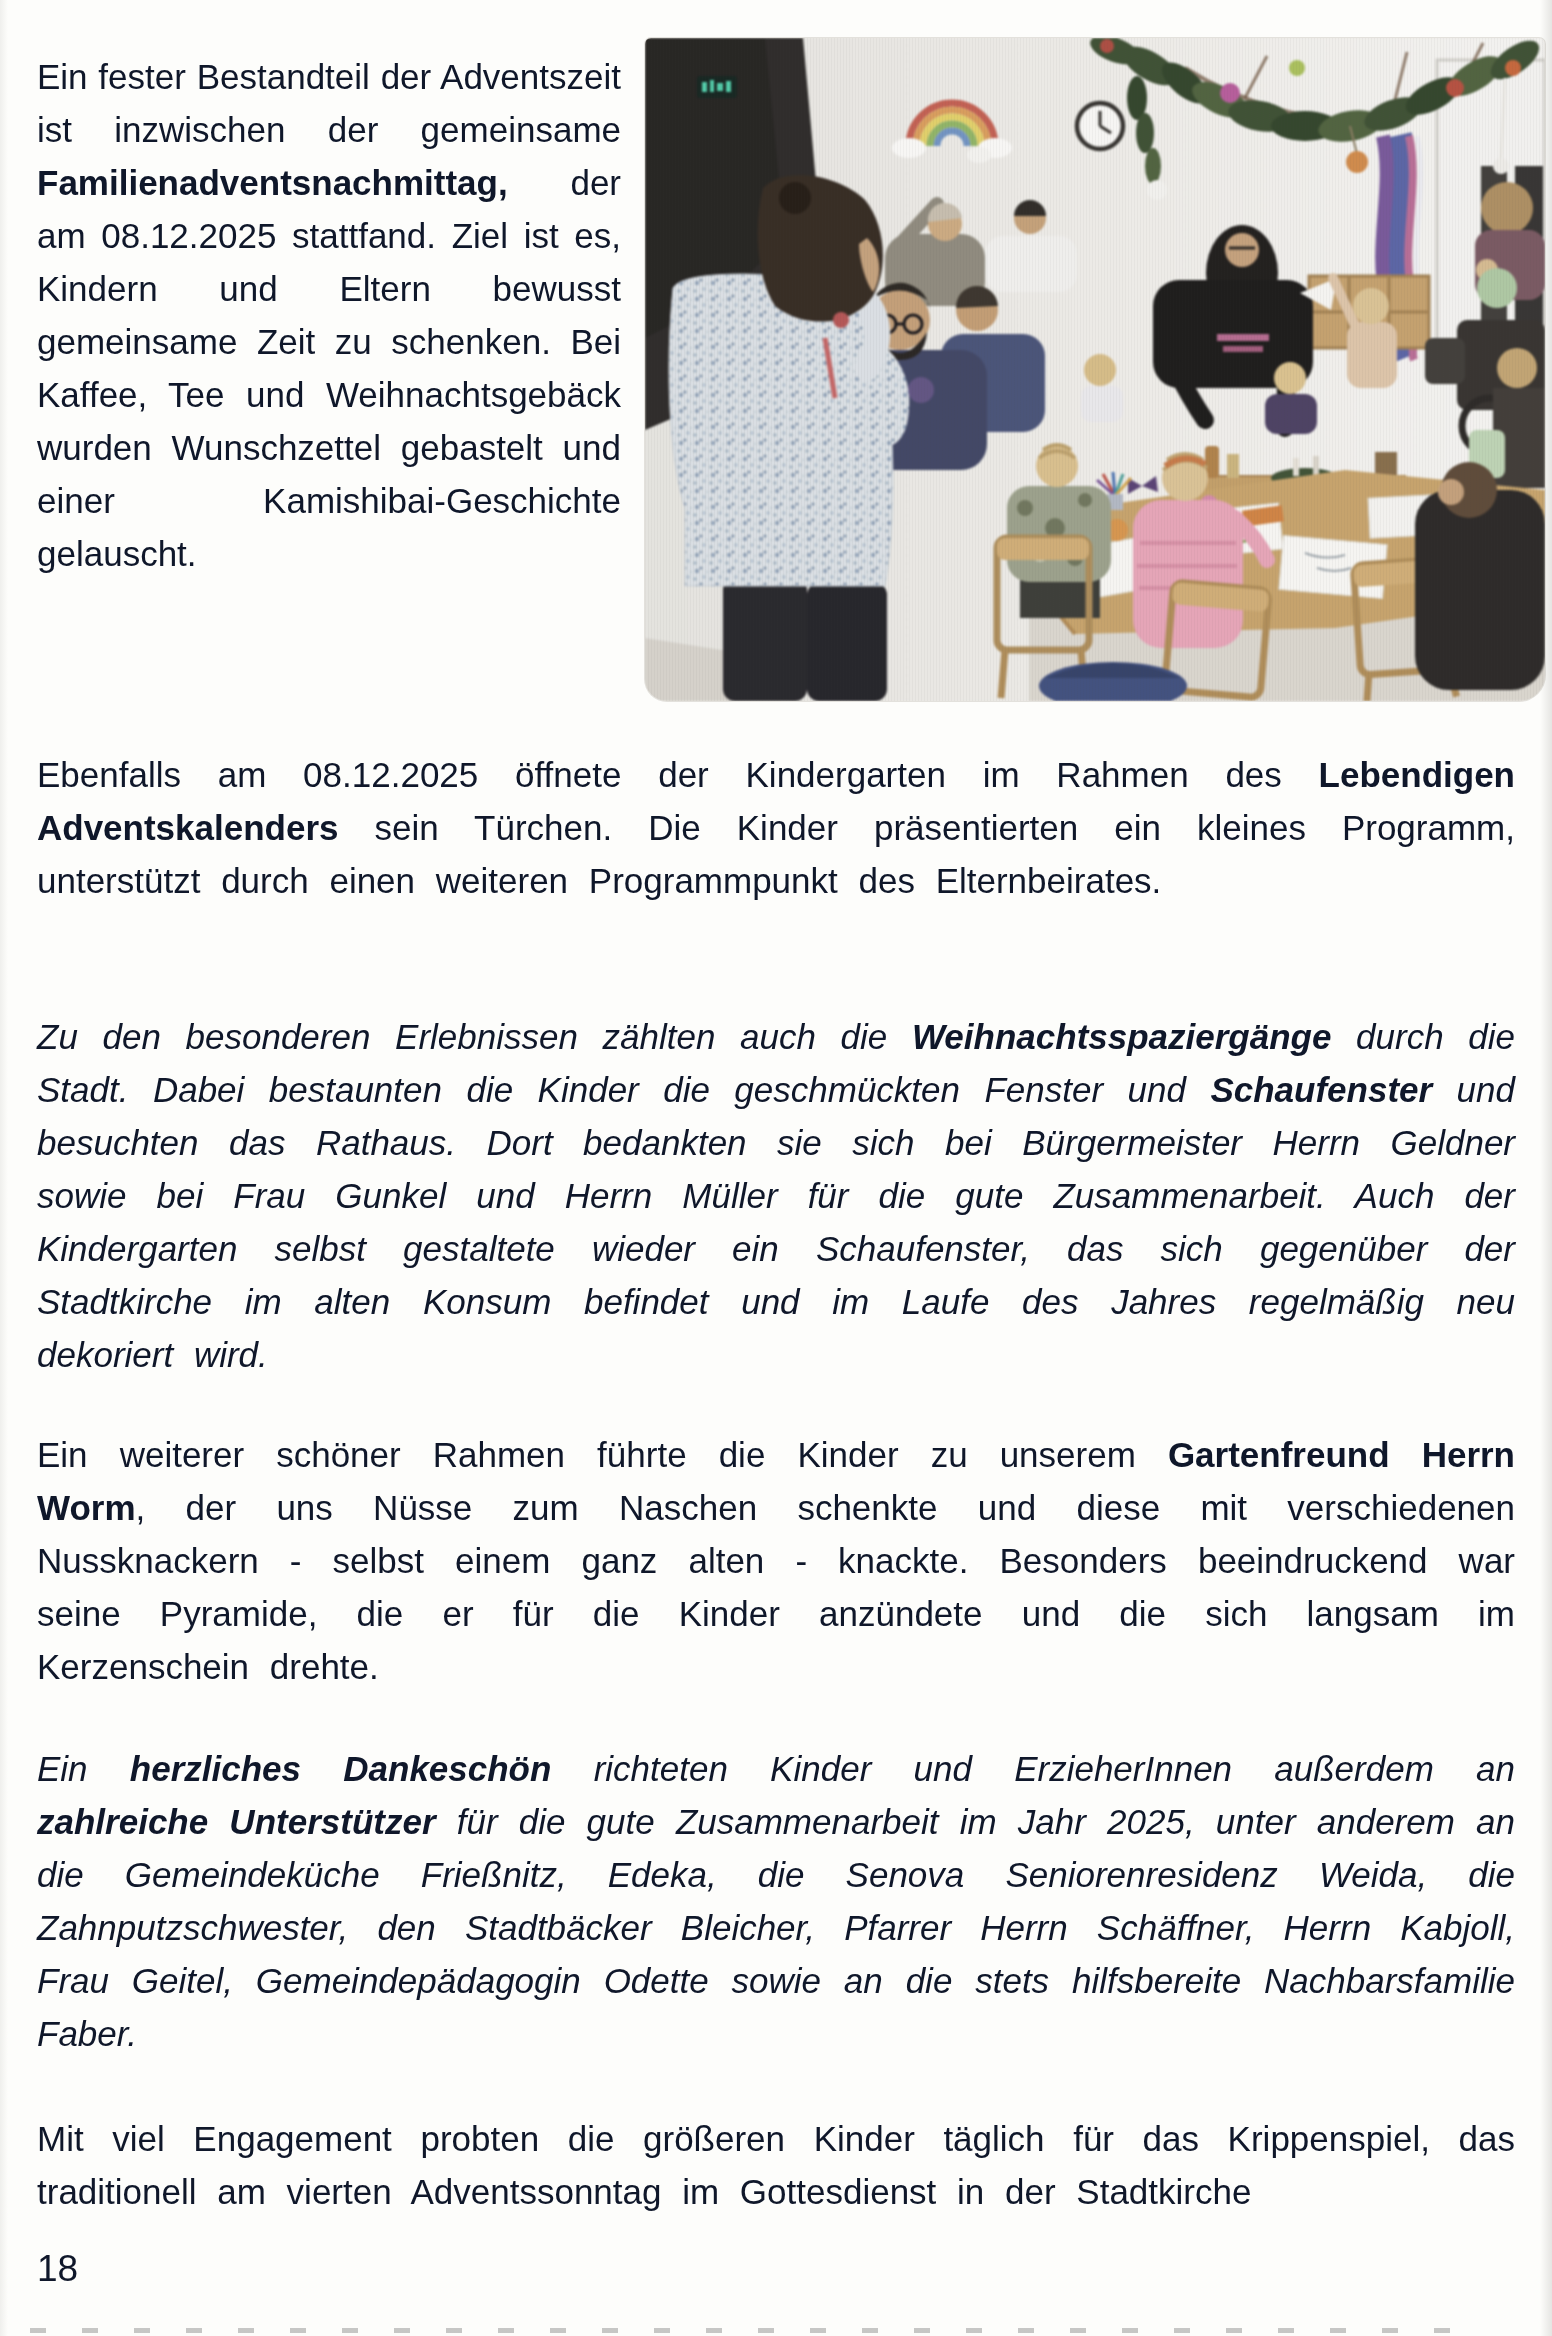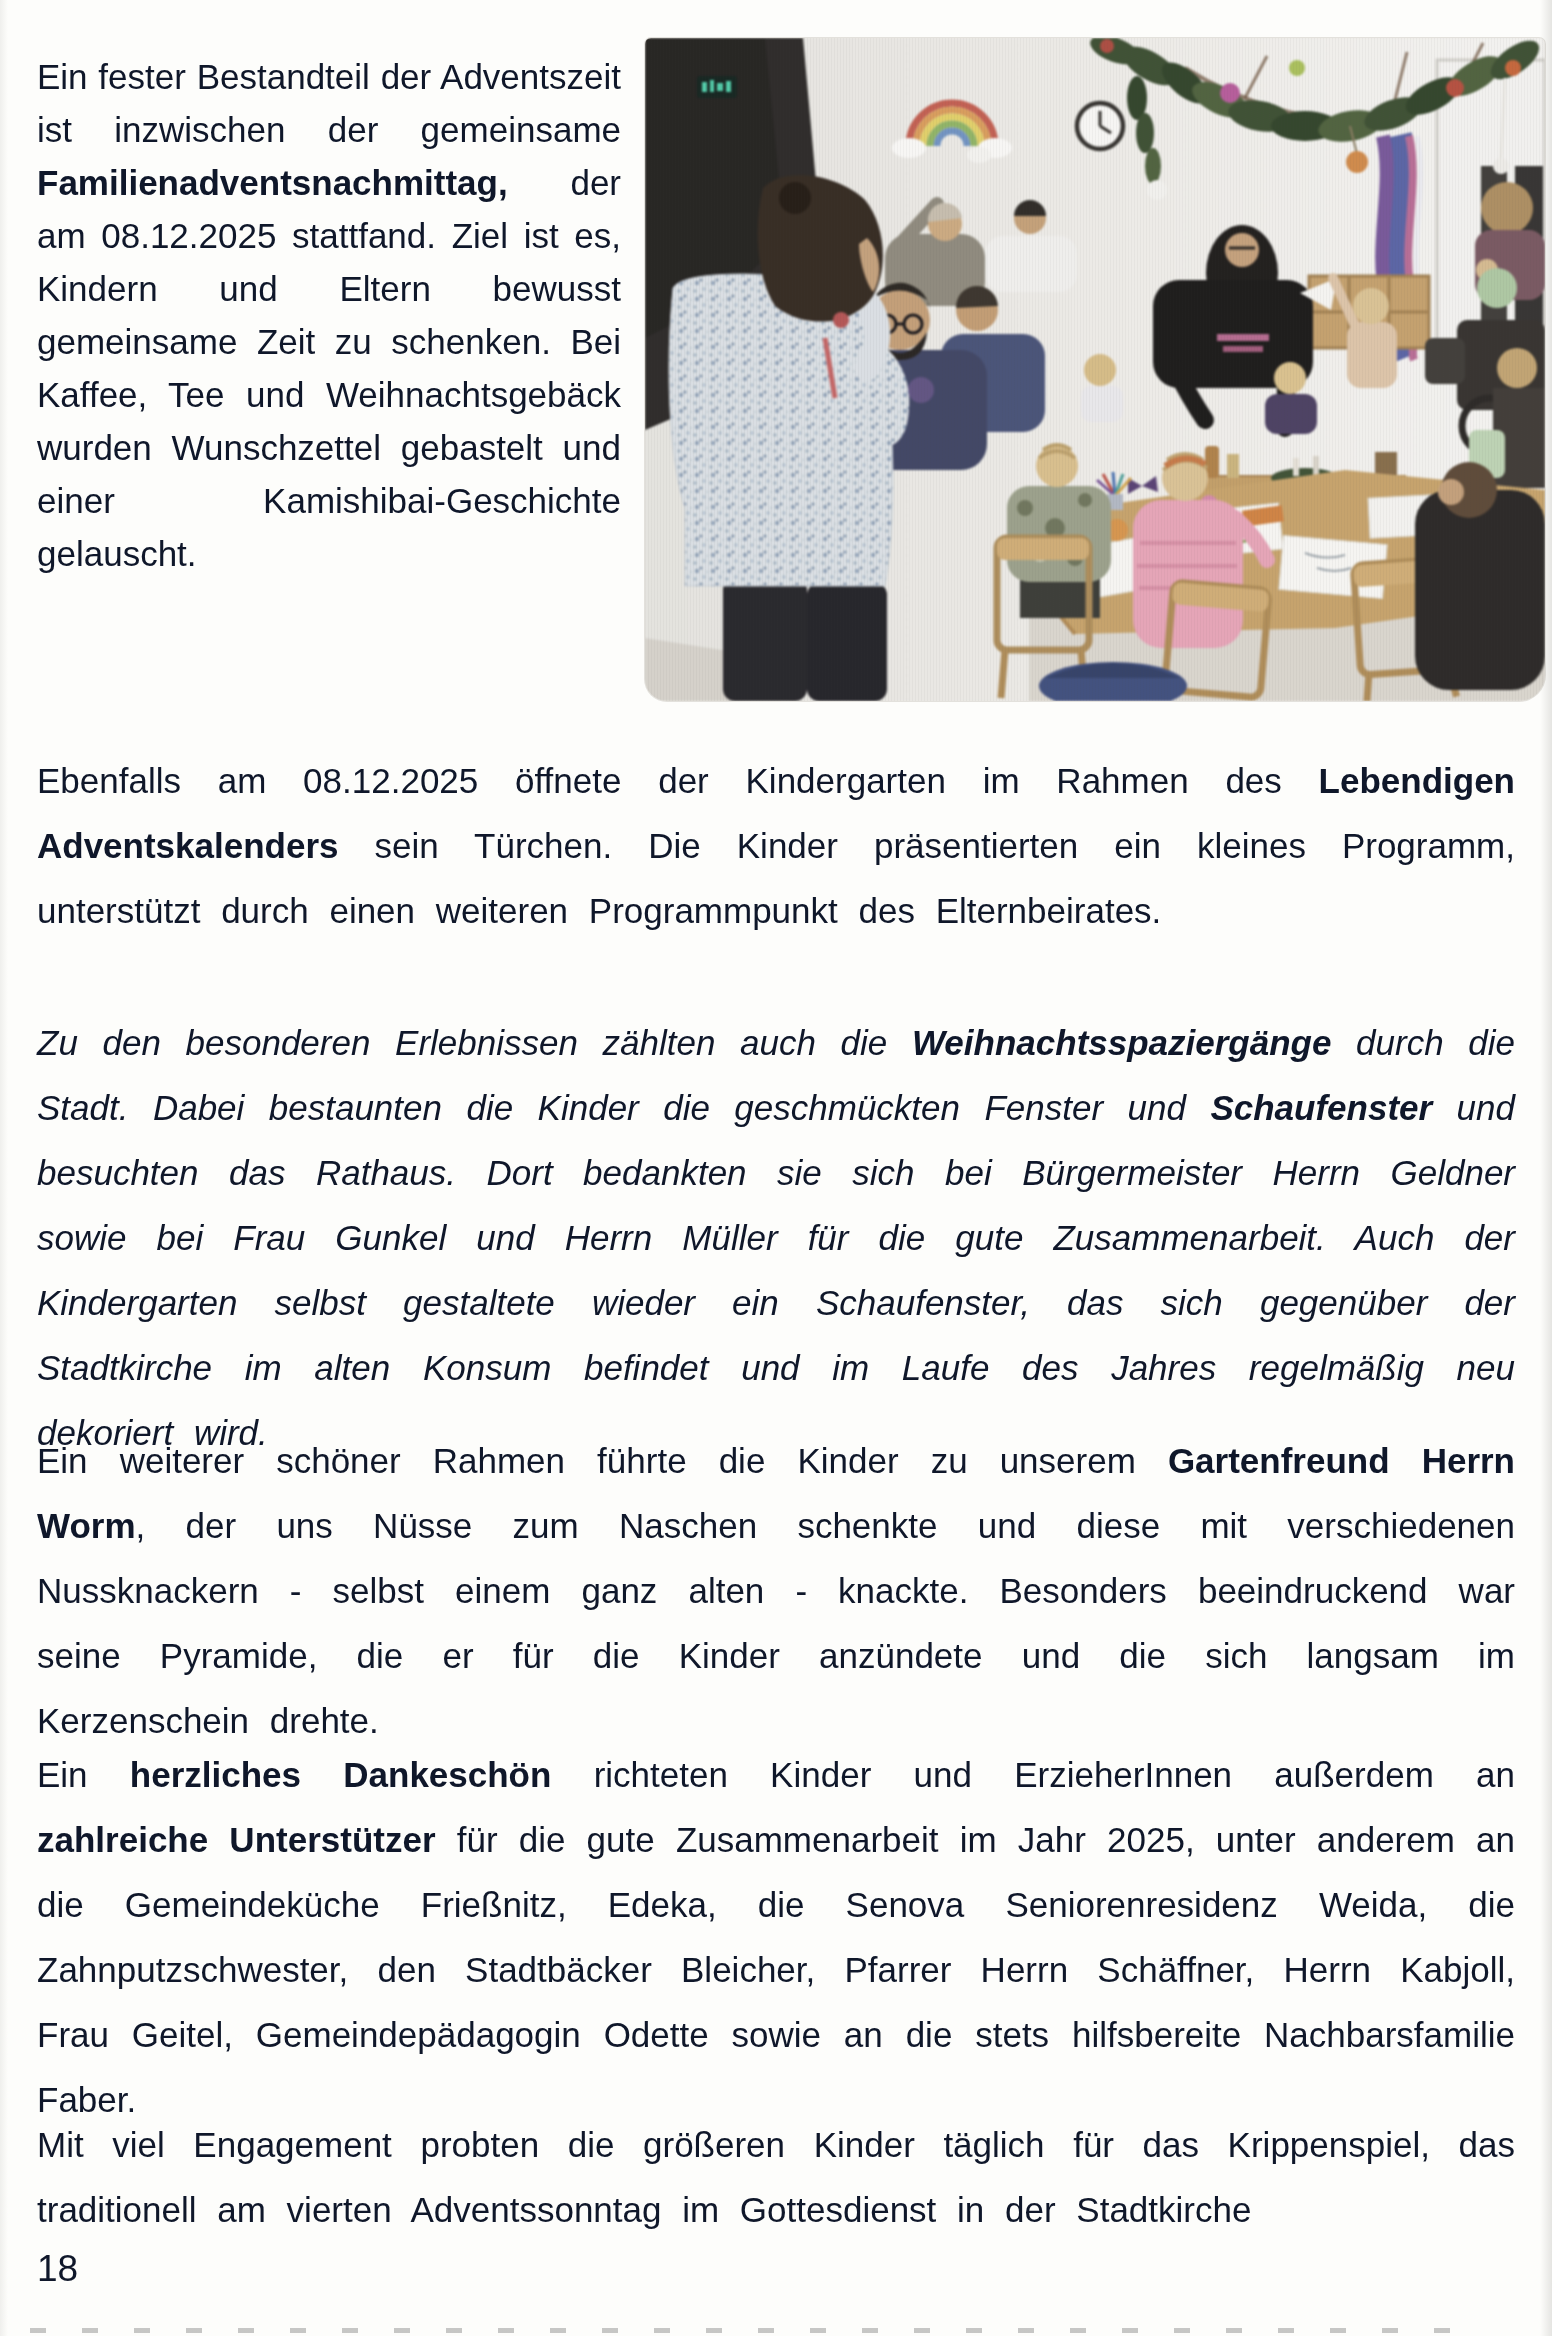--- a/index.html
+++ b/index.html
@@ -13,28 +13,28 @@
     overflow:hidden;
   }
   .b{font-weight:700;}
   .intro-col{
     position:absolute;left:37px;top:50px;width:584px;
     font-size:35px;line-height:53px;
     text-align:justify;
   }
   .body-par{
     position:absolute;left:37px;width:1478px;
-    font-size:35px;line-height:65px;
+    font-size:35px;line-height:53px;
     text-align:justify;word-spacing:11px;
     margin:0;
   }
   .p2{top:748px;}
   .p3{top:1010px;font-style:italic;}
   .p4{top:1428px;}
-  .p5{top:1742px;}
+  .p5{top:1742px;font-style:italic;}
   .p6{top:2112px;}
   .page-number{
     position:absolute;left:37px;top:2248px;width:1420px;
     font-size:37px;
   }
   .photo{
     position:absolute;left:645px;top:38px;width:900px;height:663px;
     border-radius:6px 6px 26px 22px;
     overflow:hidden;
     background:#e9e7e2;

